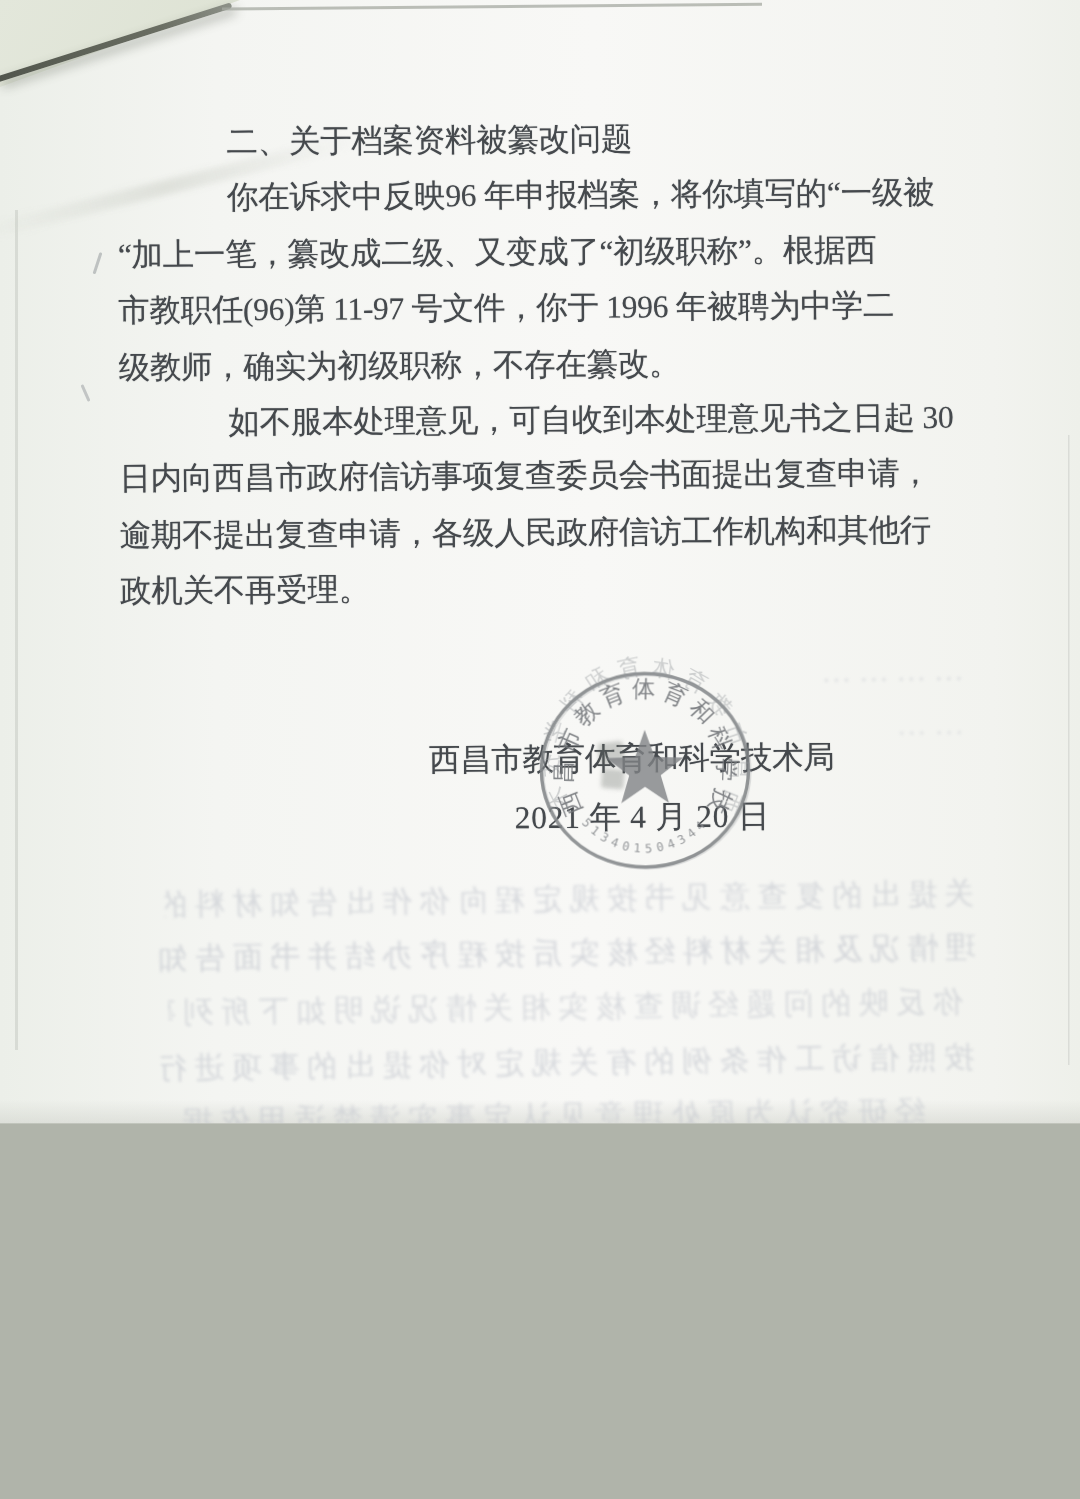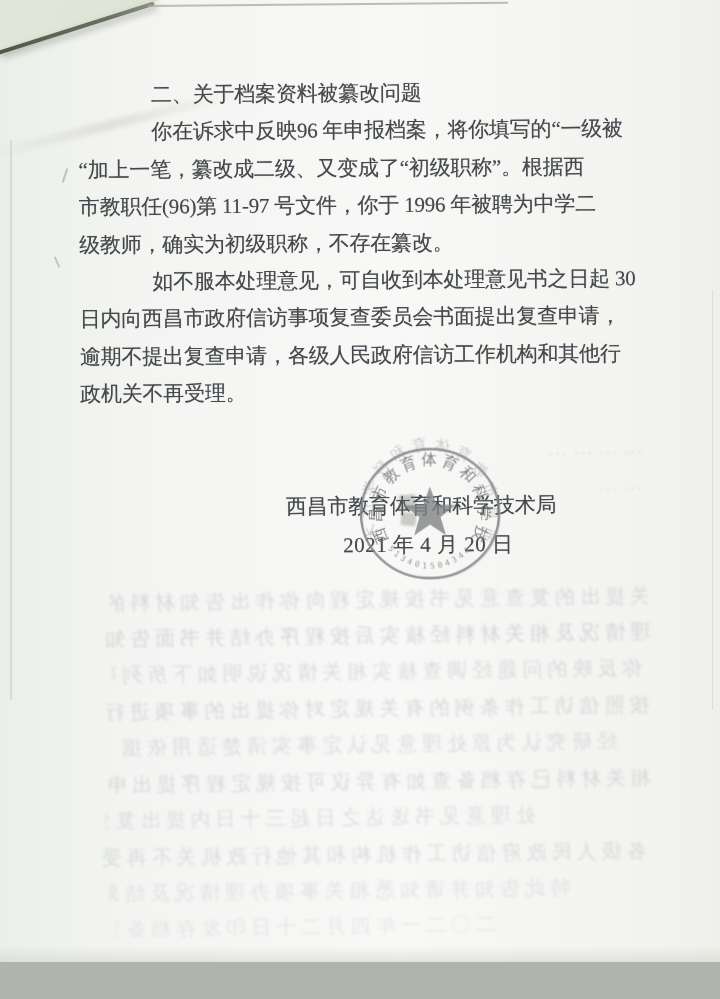--- a/index.html
+++ b/index.html
@@ -1,17 +1,17 @@
 <!DOCTYPE html>
 <html><head>
 <meta charset="utf-8">
 <style>
   html,body{margin:0;padding:0;background:#b0b4aa;}
   .page{
-    position:relative;width:720px;height:962px;overflow:hidden;
+    position:relative;width:720px;height:749px;overflow:hidden;
     background:linear-gradient(90deg,#ecEFe9 0%,#f4f5f2 20%,#f8f8f6 55%,#f2f3ef 92%,#eef0ea 100%);
     font-family:"Liberation Serif","DejaVu Serif",serif;
   }
   
   .scanner-corner{position:absolute;left:0;top:0;width:160px;height:58px;
     background:linear-gradient(120deg,#e3e7db,#dde2d3);
     clip-path:polygon(0 0,160px 0,0 58px);}
   .corner-edge-line{position:absolute;left:-2px;top:51px;width:164px;height:4px;border-radius:2px;
     background:linear-gradient(90deg,#51554c,#6a6e63 70%,#8d9188);
     transform:rotate(-17.6deg);transform-origin:0 50%;

